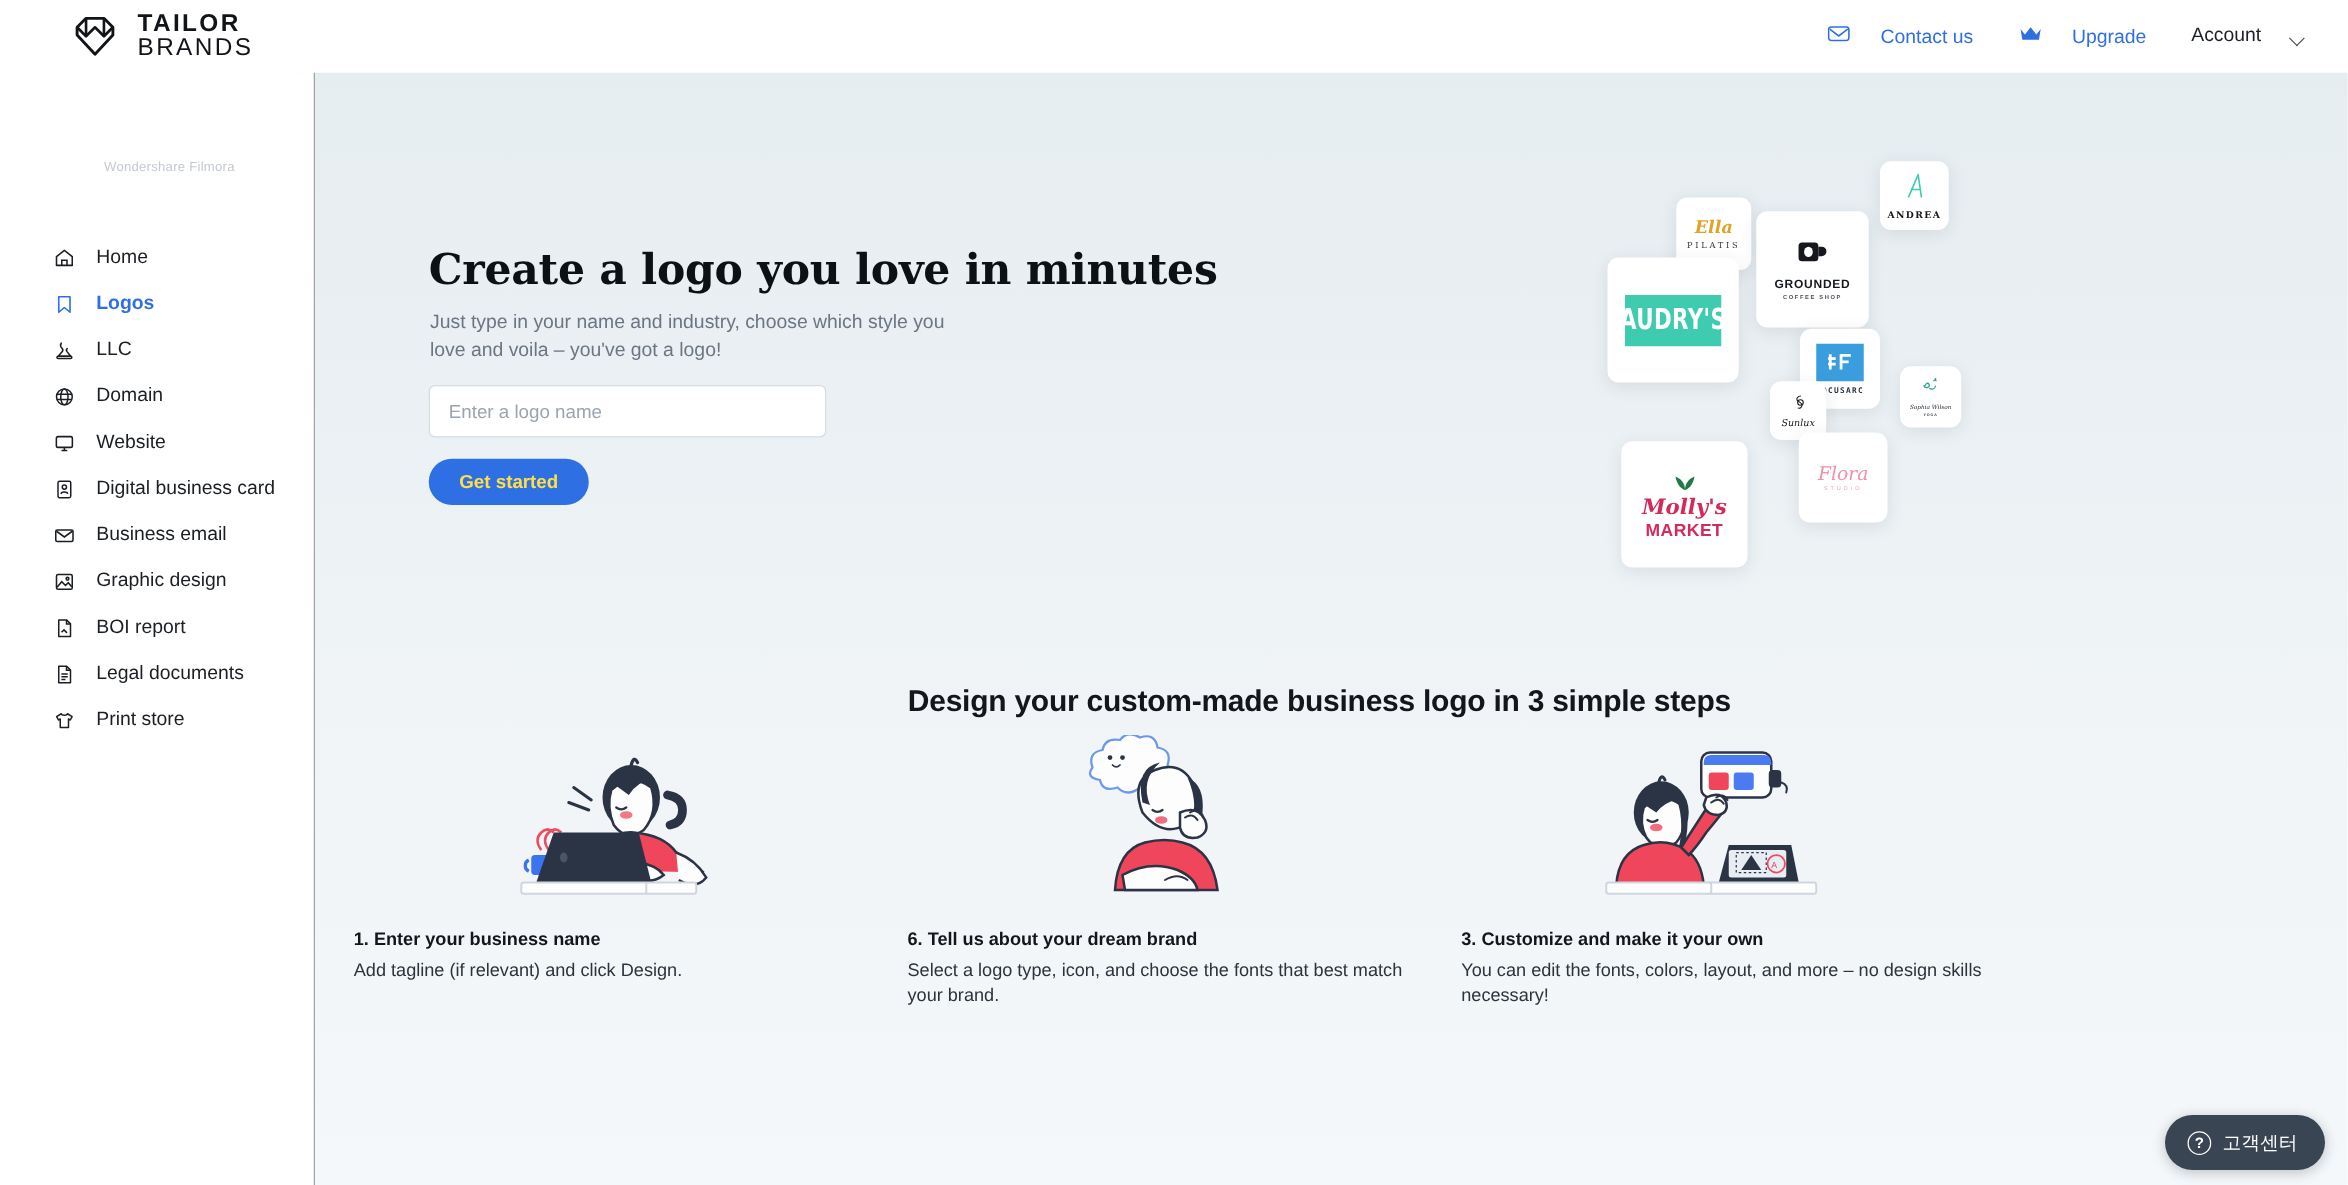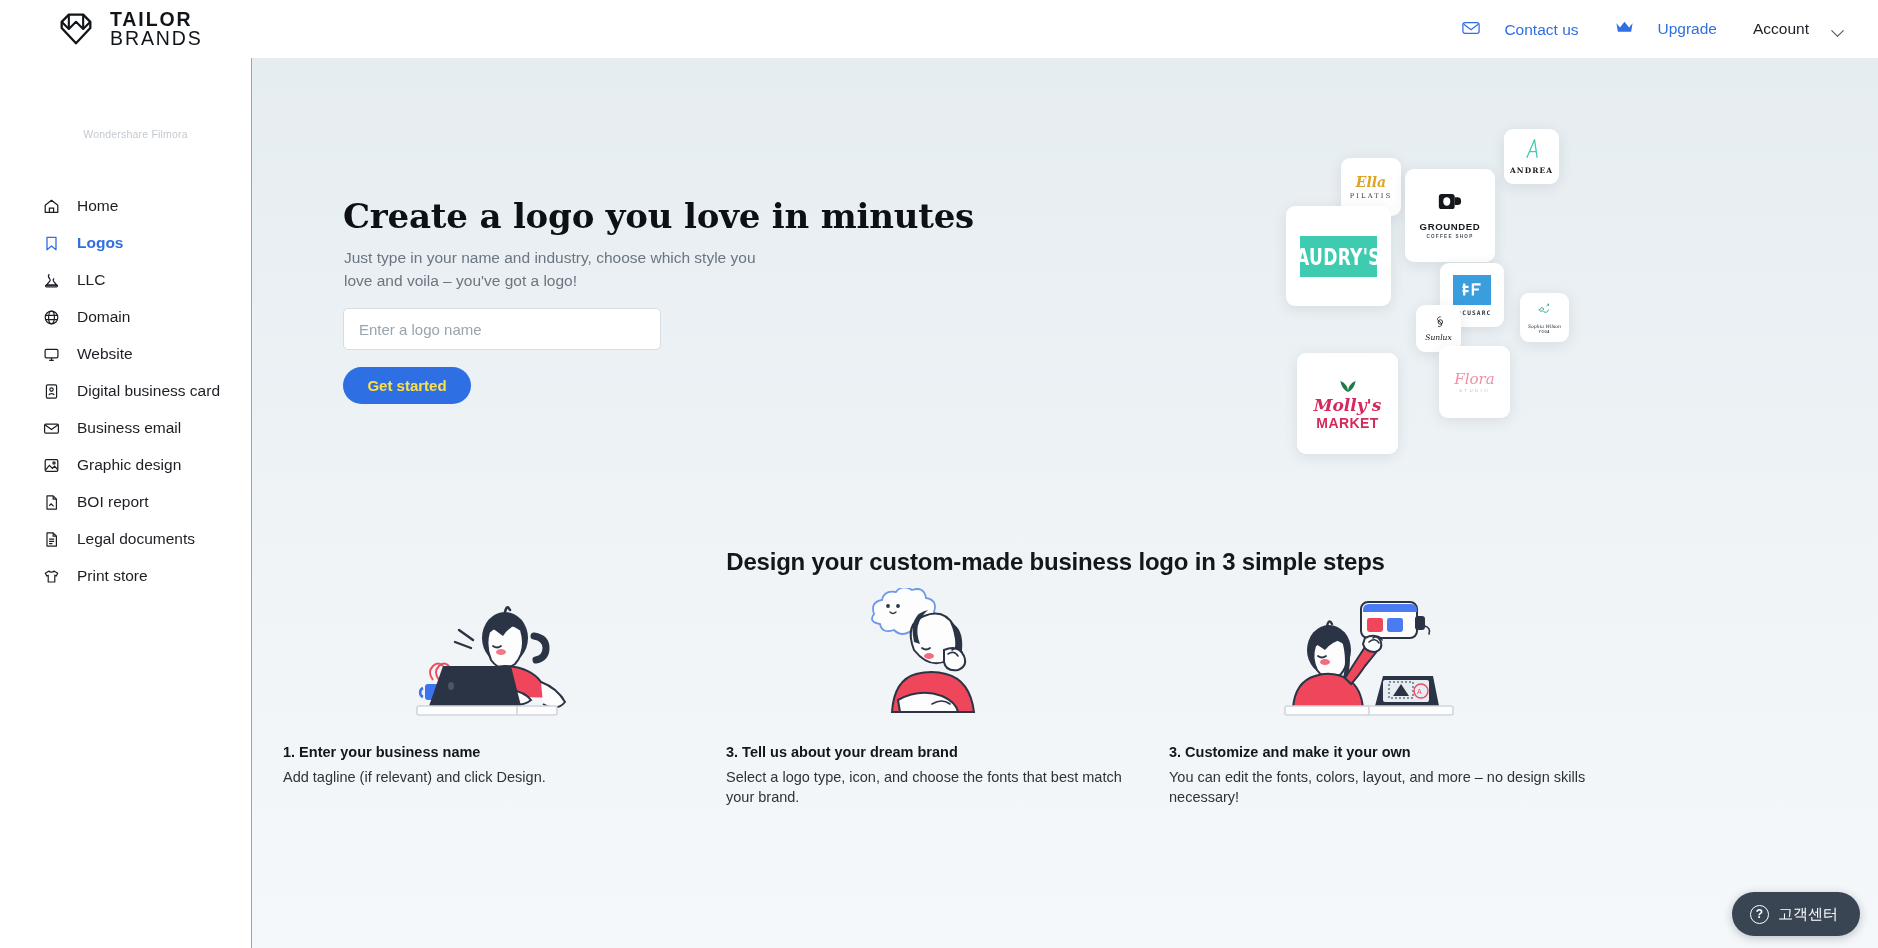--- a/index.html
+++ b/index.html
@@ -499,21 +499,21 @@
           <path d="M114 34 q14 6 12 28 q-2 16-10 20 q8-26-2-48z" fill="#2b3445"></path>
           <ellipse cx="93" cy="68" rx="5" ry="3" fill="#ef4a5e" opacity=".8"></ellipse>
           <path d="M86 60 q4 3 8 0" stroke="#2b3445" stroke-width="1.8" fill="none" stroke-linecap="round"></path>
           <path d="M56 124 q2-32 24-38 q16-4 30 0 q24 6 28 38z" fill="#f0465b" stroke="#2b3445" stroke-width="2"></path>
           <path d="M108 62 q14-6 20 6 q4 10-6 14 q-12 2-14-8z" fill="#fdfdfe" stroke="#2b3445" stroke-width="2"></path>
           <path d="M112 66 q6-4 10 2 M116 62 q6-4 10 2" stroke="#2b3445" stroke-width="1.6" fill="none" stroke-linecap="round"></path>
           <path d="M62 112 q22-12 44-4 q14 6 16 16 H64z" fill="#fdfdfe" stroke="#2b3445" stroke-width="2"></path>
           <path d="M96 116 q10-6 18 0" stroke="#2b3445" stroke-width="1.6" fill="none" stroke-linecap="round"></path>
         </svg>
       </div>
-      <div class="step-head">3. Tell us about your dream brand</div>
+      <div class="step-head">6. Tell us about your dream brand</div>
       <div class="step-body">Select a logo type, icon, and choose the fonts that best match your brand.</div>
     </div>
 
     <div class="step step-3">
       <div class="step-art">
         <svg viewBox="0 0 200 130" width="200" height="130">
           <rect x="82" y="14" width="56" height="36" rx="7" fill="#fdfdfe" stroke="#2b3445" stroke-width="2"></rect>
           <path d="M84 22 q0-6 6-6 h42 q6 0 6 6 v2 H84z" fill="#4b7bf0"></path>
           <rect x="88" y="30" width="16" height="14" rx="2.4" fill="#f0465b"></rect>
           <rect x="108" y="30" width="16" height="14" rx="2.4" fill="#4b7bf0"></rect>

